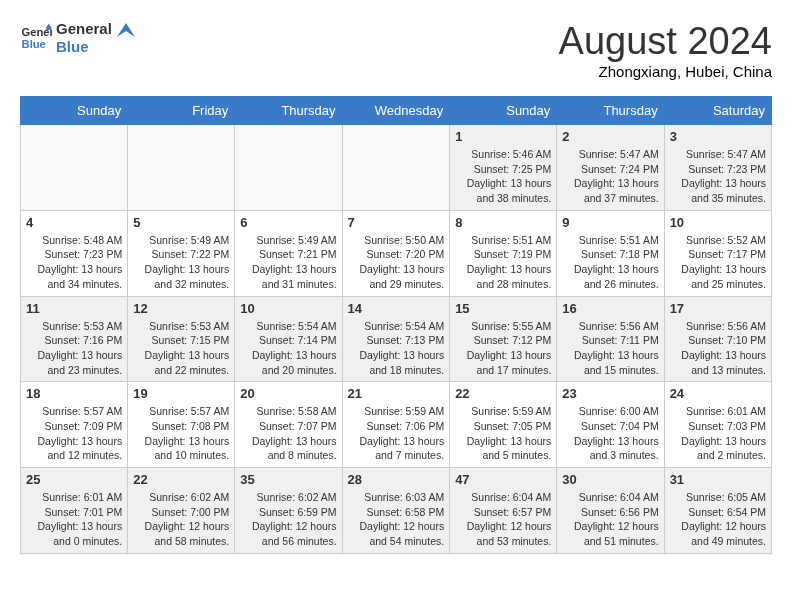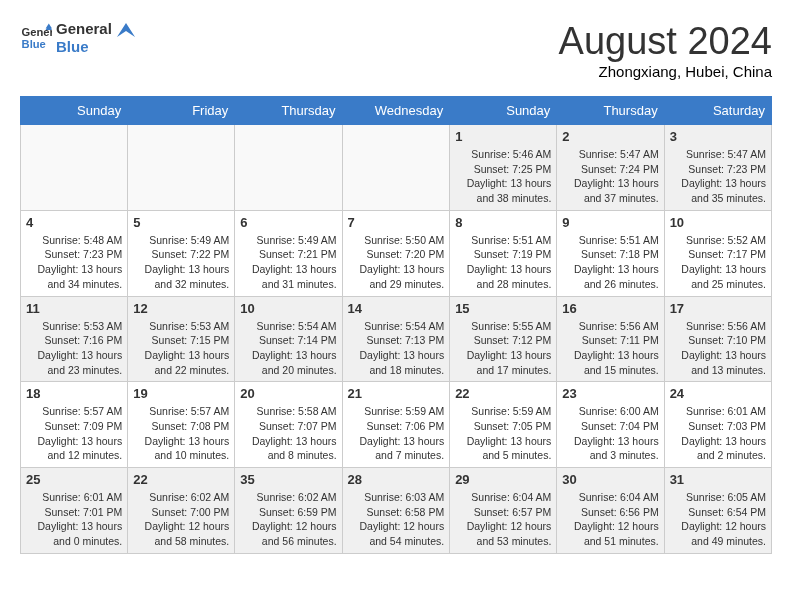--- a/index.html
+++ b/index.html
@@ -240,21 +240,21 @@
         </td>
         <td class="shaded">
           <div class="day-number">35</div>
           <div class="day-info">Sunrise: 6:02 AM<br>Sunset: 6:59 PM<br>Daylight: 12 hours<br>and 56 minutes.</div>
         </td>
         <td class="shaded">
           <div class="day-number">28</div>
           <div class="day-info">Sunrise: 6:03 AM<br>Sunset: 6:58 PM<br>Daylight: 12 hours<br>and 54 minutes.</div>
         </td>
         <td class="shaded">
-          <div class="day-number">29</div>
+          <div class="day-number">47</div>
           <div class="day-info">Sunrise: 6:04 AM<br>Sunset: 6:57 PM<br>Daylight: 12 hours<br>and 53 minutes.</div>
         </td>
         <td class="shaded">
           <div class="day-number">30</div>
           <div class="day-info">Sunrise: 6:04 AM<br>Sunset: 6:56 PM<br>Daylight: 12 hours<br>and 51 minutes.</div>
         </td>
         <td class="shaded">
           <div class="day-number">31</div>
           <div class="day-info">Sunrise: 6:05 AM<br>Sunset: 6:54 PM<br>Daylight: 12 hours<br>and 49 minutes.</div>
         </td>

